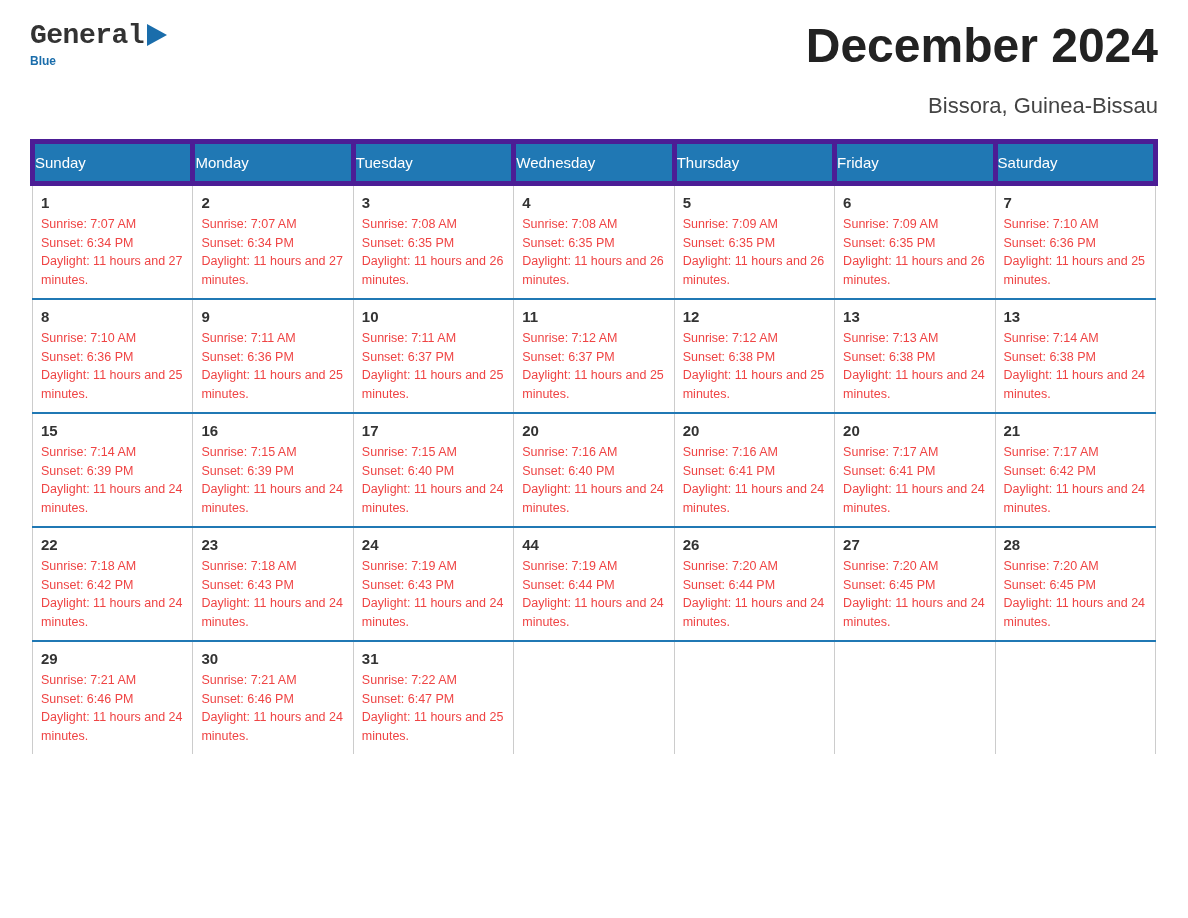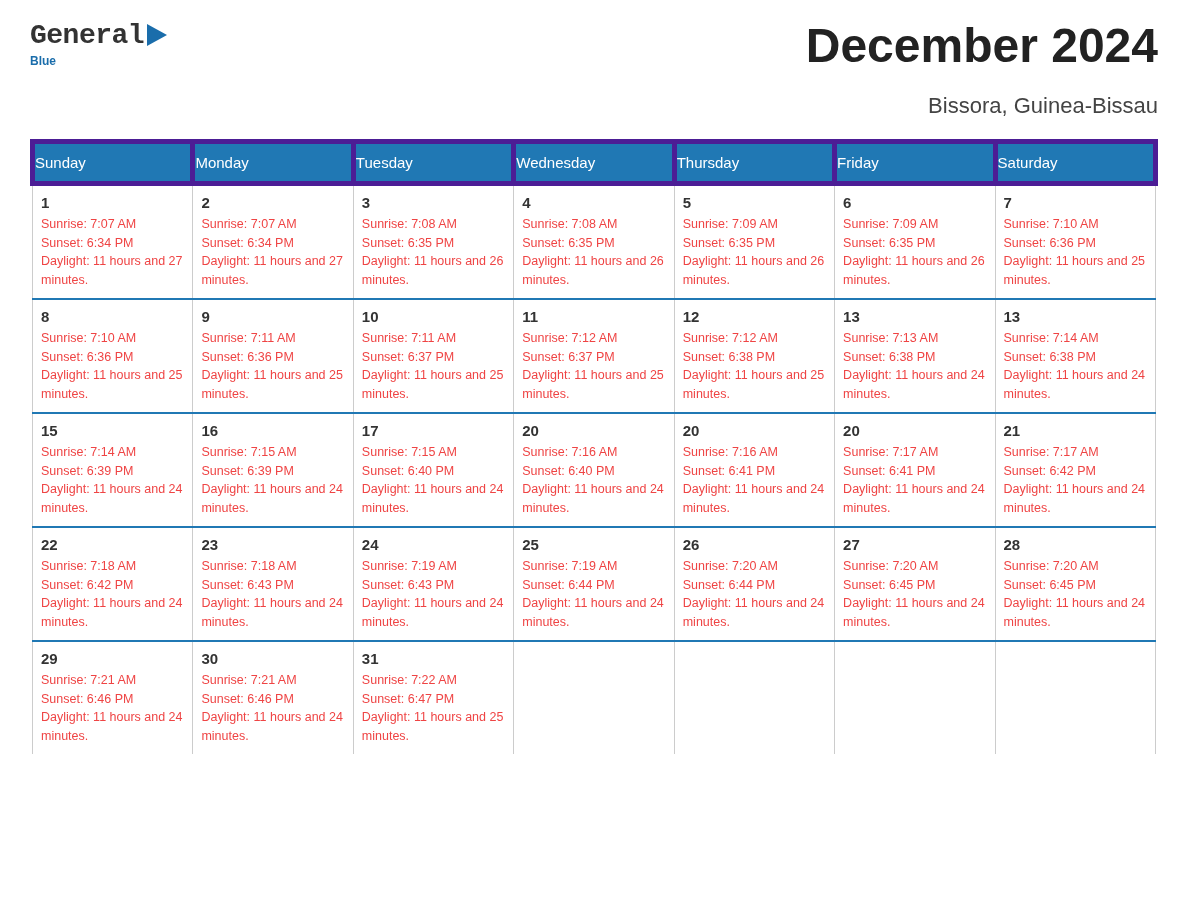--- a/index.html
+++ b/index.html
@@ -230,21 +230,21 @@
         </td>
         <td>
           <span class="day-num">23</span>
           <div class="day-info">Sunrise: 7:18 AM<br>Sunset: 6:43 PM<br>Daylight: 11 hours and 24 minutes.</div>
         </td>
         <td>
           <span class="day-num">24</span>
           <div class="day-info">Sunrise: 7:19 AM<br>Sunset: 6:43 PM<br>Daylight: 11 hours and 24 minutes.</div>
         </td>
         <td>
-          <span class="day-num">25</span>
+          <span class="day-num">44</span>
           <div class="day-info">Sunrise: 7:19 AM<br>Sunset: 6:44 PM<br>Daylight: 11 hours and 24 minutes.</div>
         </td>
         <td>
           <span class="day-num">26</span>
           <div class="day-info">Sunrise: 7:20 AM<br>Sunset: 6:44 PM<br>Daylight: 11 hours and 24 minutes.</div>
         </td>
         <td>
           <span class="day-num">27</span>
           <div class="day-info">Sunrise: 7:20 AM<br>Sunset: 6:45 PM<br>Daylight: 11 hours and 24 minutes.</div>
         </td>

